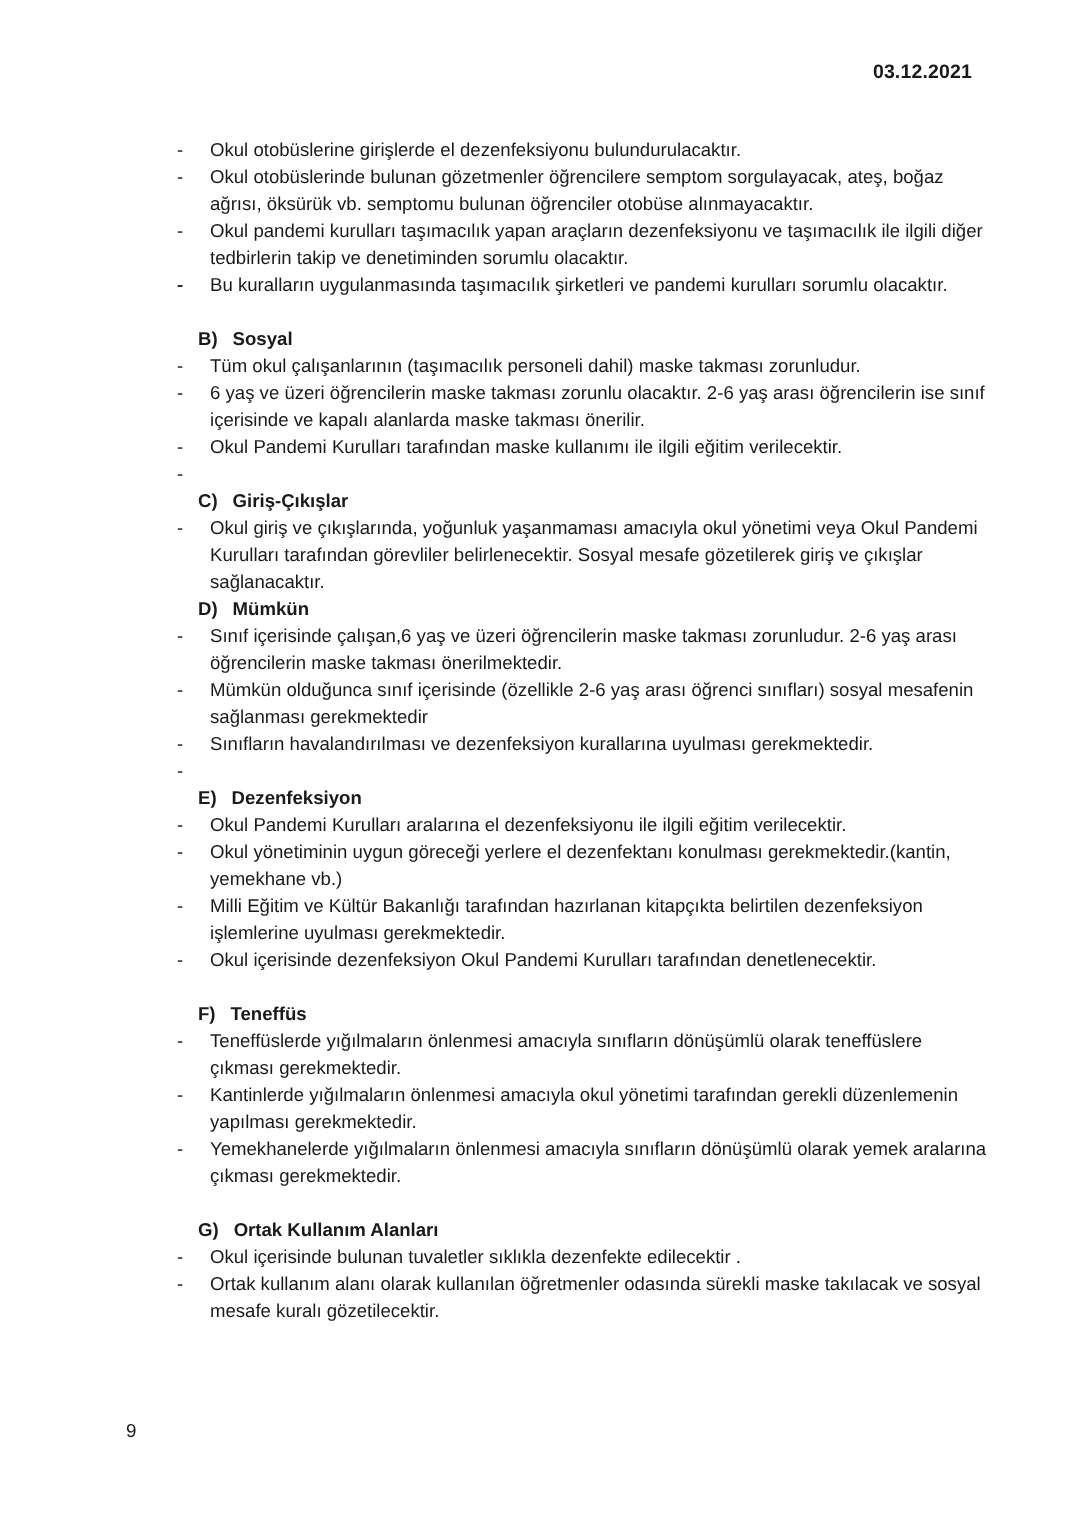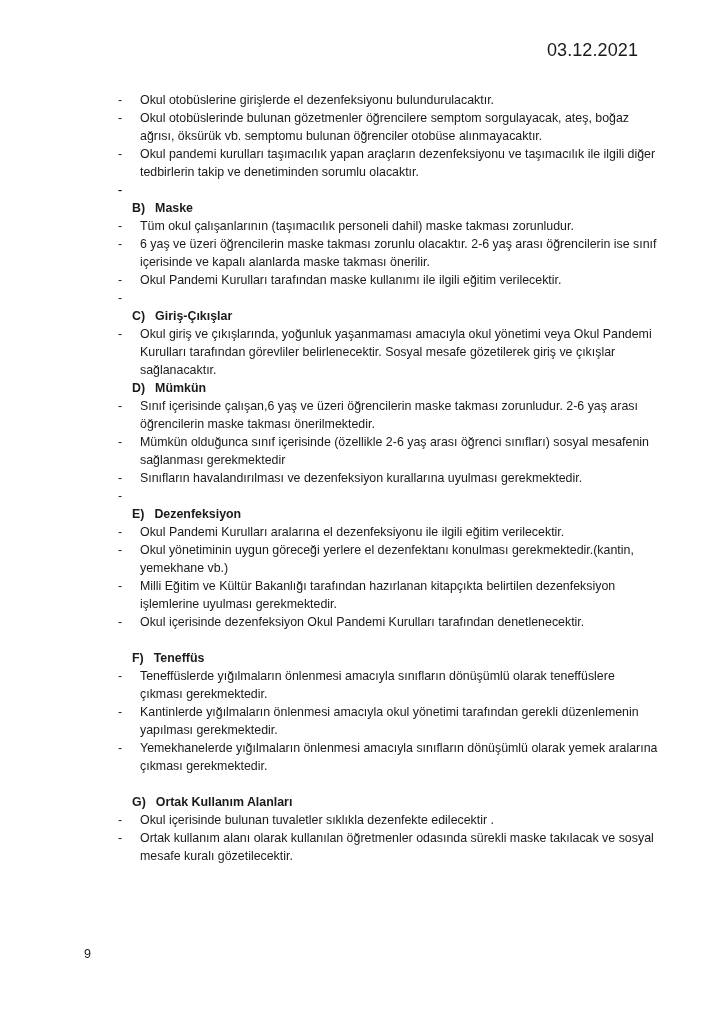--- a/index.html
+++ b/index.html
@@ -1,22 +1,22 @@
 <!DOCTYPE html>
 <html><head>
 <meta charset="utf-8">
 <style>
   html, body { margin: 0; padding: 0; background: #ffffff; }
   body {
     width: 724px; height: 1024px; position: relative; overflow: hidden;
     font-family: "Liberation Sans", sans-serif; color: #1a1a1a;
   }
   .date {
-    position: absolute; top: 40px; right: 86px;
-    font-size: 18px; letter-spacing: 0.1px;
+    position: absolute; top: 40px; right: 76px;
+    font-size: 13px; letter-spacing: 0.1px; font-weight: bold;
   }
   .content {
     position: absolute; top: 91px; left: 118px; width: 540px;
     font-size: 12.4px; line-height: 18px;
   }
   .item { position: relative; padding-left: 22px; }
   .item .dash { position: absolute; left: 0; top: 0; }
   .heading {
     font-weight: bold; padding-left: 14px;
     display: flex; gap: 10px;
@@ -31,29 +31,29 @@
 
 <div class="date">03.12.2021</div>
 
 <div class="content">
 
   <div>
     <div class="item"><span class="dash">-</span><span>Okul otobüslerine girişlerde el dezenfeksiyonu bulundurulacaktır.</span></div>
     <div class="item"><span class="dash">-</span><span>Okul otobüslerinde bulunan gözetmenler öğrencilere semptom sorgulayacak, ateş, boğaz ağrısı, öksürük vb. semptomu bulunan öğrenciler otobüse alınmayacaktır.</span></div>
     <div class="item"><span class="dash">-</span><span>Okul pandemi kurulları taşımacılık yapan araçların dezenfeksiyonu ve taşımacılık ile ilgili diğer tedbirlerin takip ve denetiminden sorumlu olacaktır.</span></div>
     <div class="item"><span class="dash">-</span></div>
-    <div class="item"><span class="dash">-</span></div>
+    <div class="item"><span class="dash">-</span><span>Bu kuralların uygulanmasında taşımacılık şirketleri ve pandemi kurulları sorumlu olacaktır.</span></div>
   </div>
 
   <div class="gap"></div>
 
   <div>
     <div class="heading">
         <span>B)</span>
-        <span>Maske</span>
+        <span>Sosyal</span>
       </div>
     <div class="item"><span class="dash">-</span><span>Tüm okul çalışanlarının (taşımacılık personeli dahil) maske takması zorunludur.</span></div>
     <div class="item"><span class="dash">-</span><span>6 yaş ve üzeri öğrencilerin maske takması zorunlu olacaktır. 2-6 yaş arası öğrencilerin ise sınıf içerisinde ve kapalı alanlarda maske takması önerilir.</span></div>
     <div class="item"><span class="dash">-</span><span>Okul Pandemi Kurulları tarafından maske kullanımı ile ilgili eğitim verilecektir.</span></div>
     <div class="item"><span class="dash">-</span></div>
   </div>
 
   <div class="gap"></div>
 
   <div>

